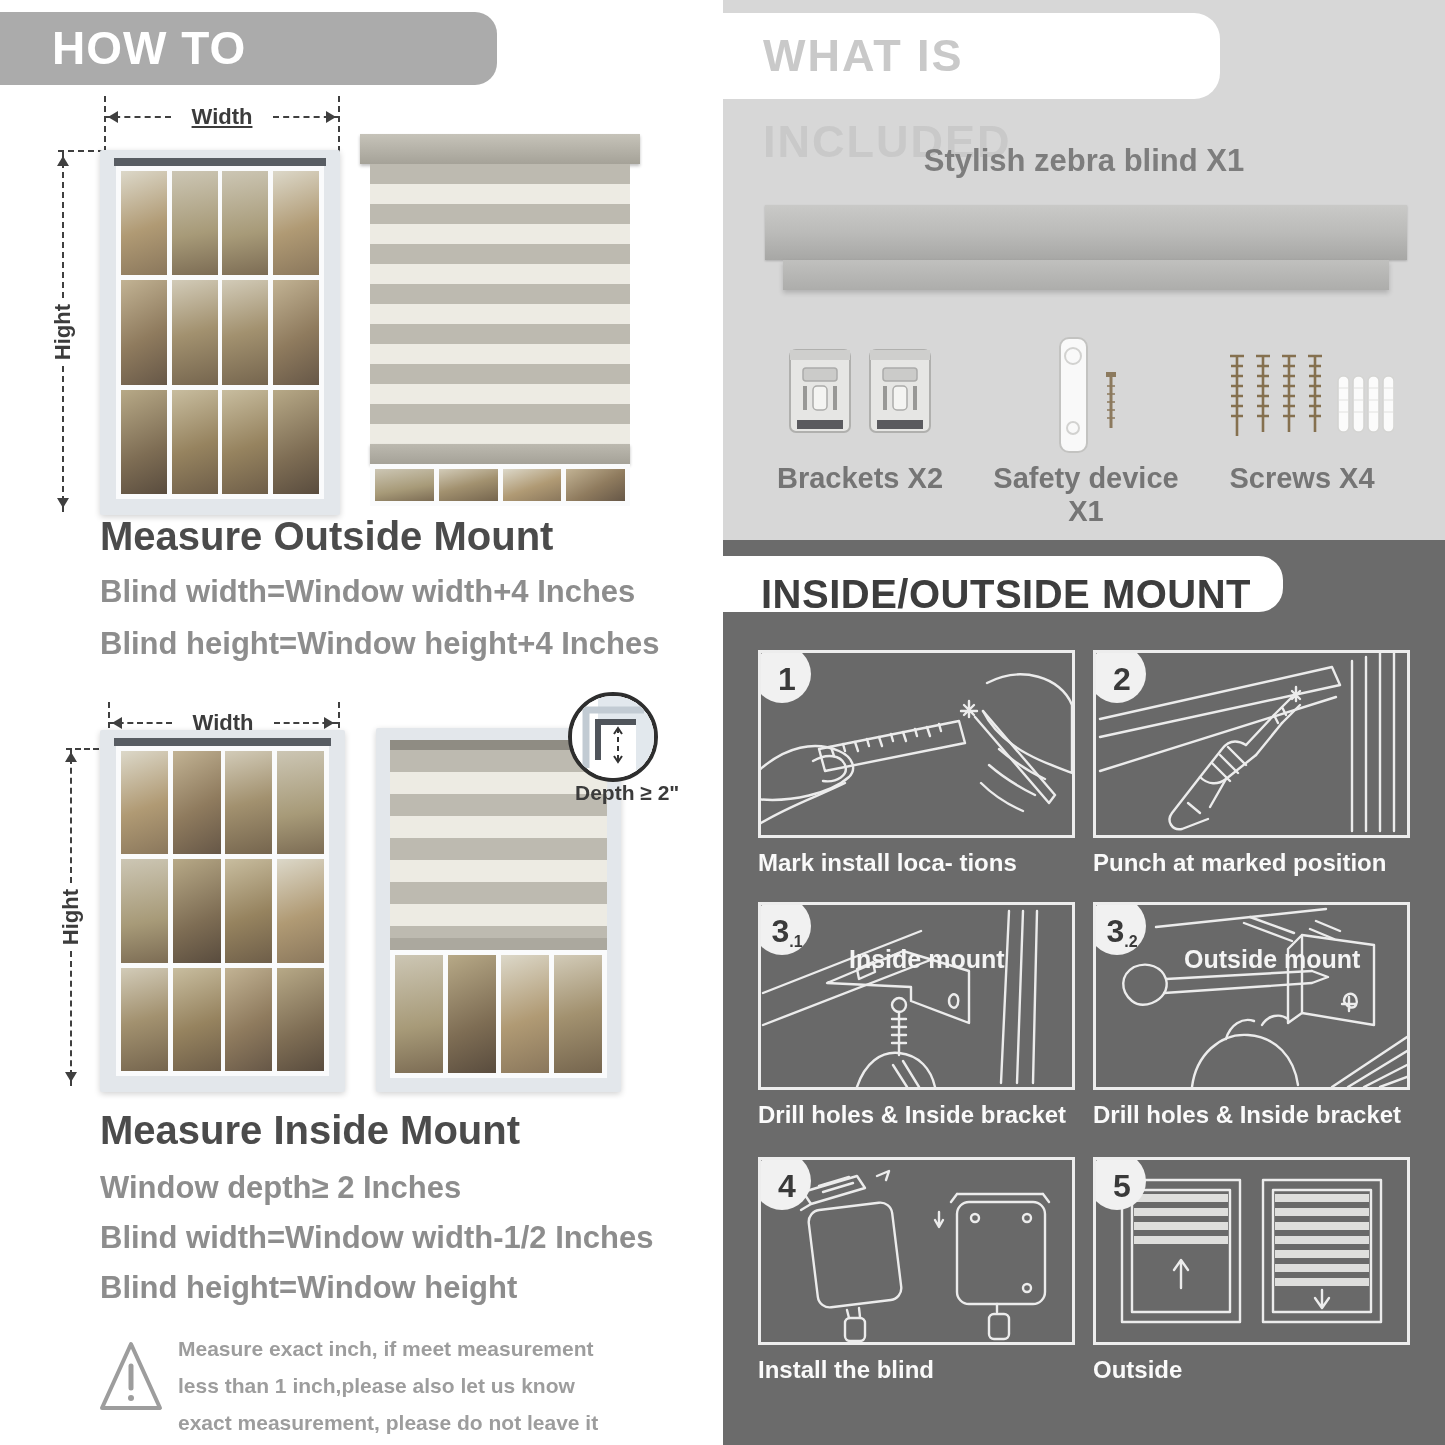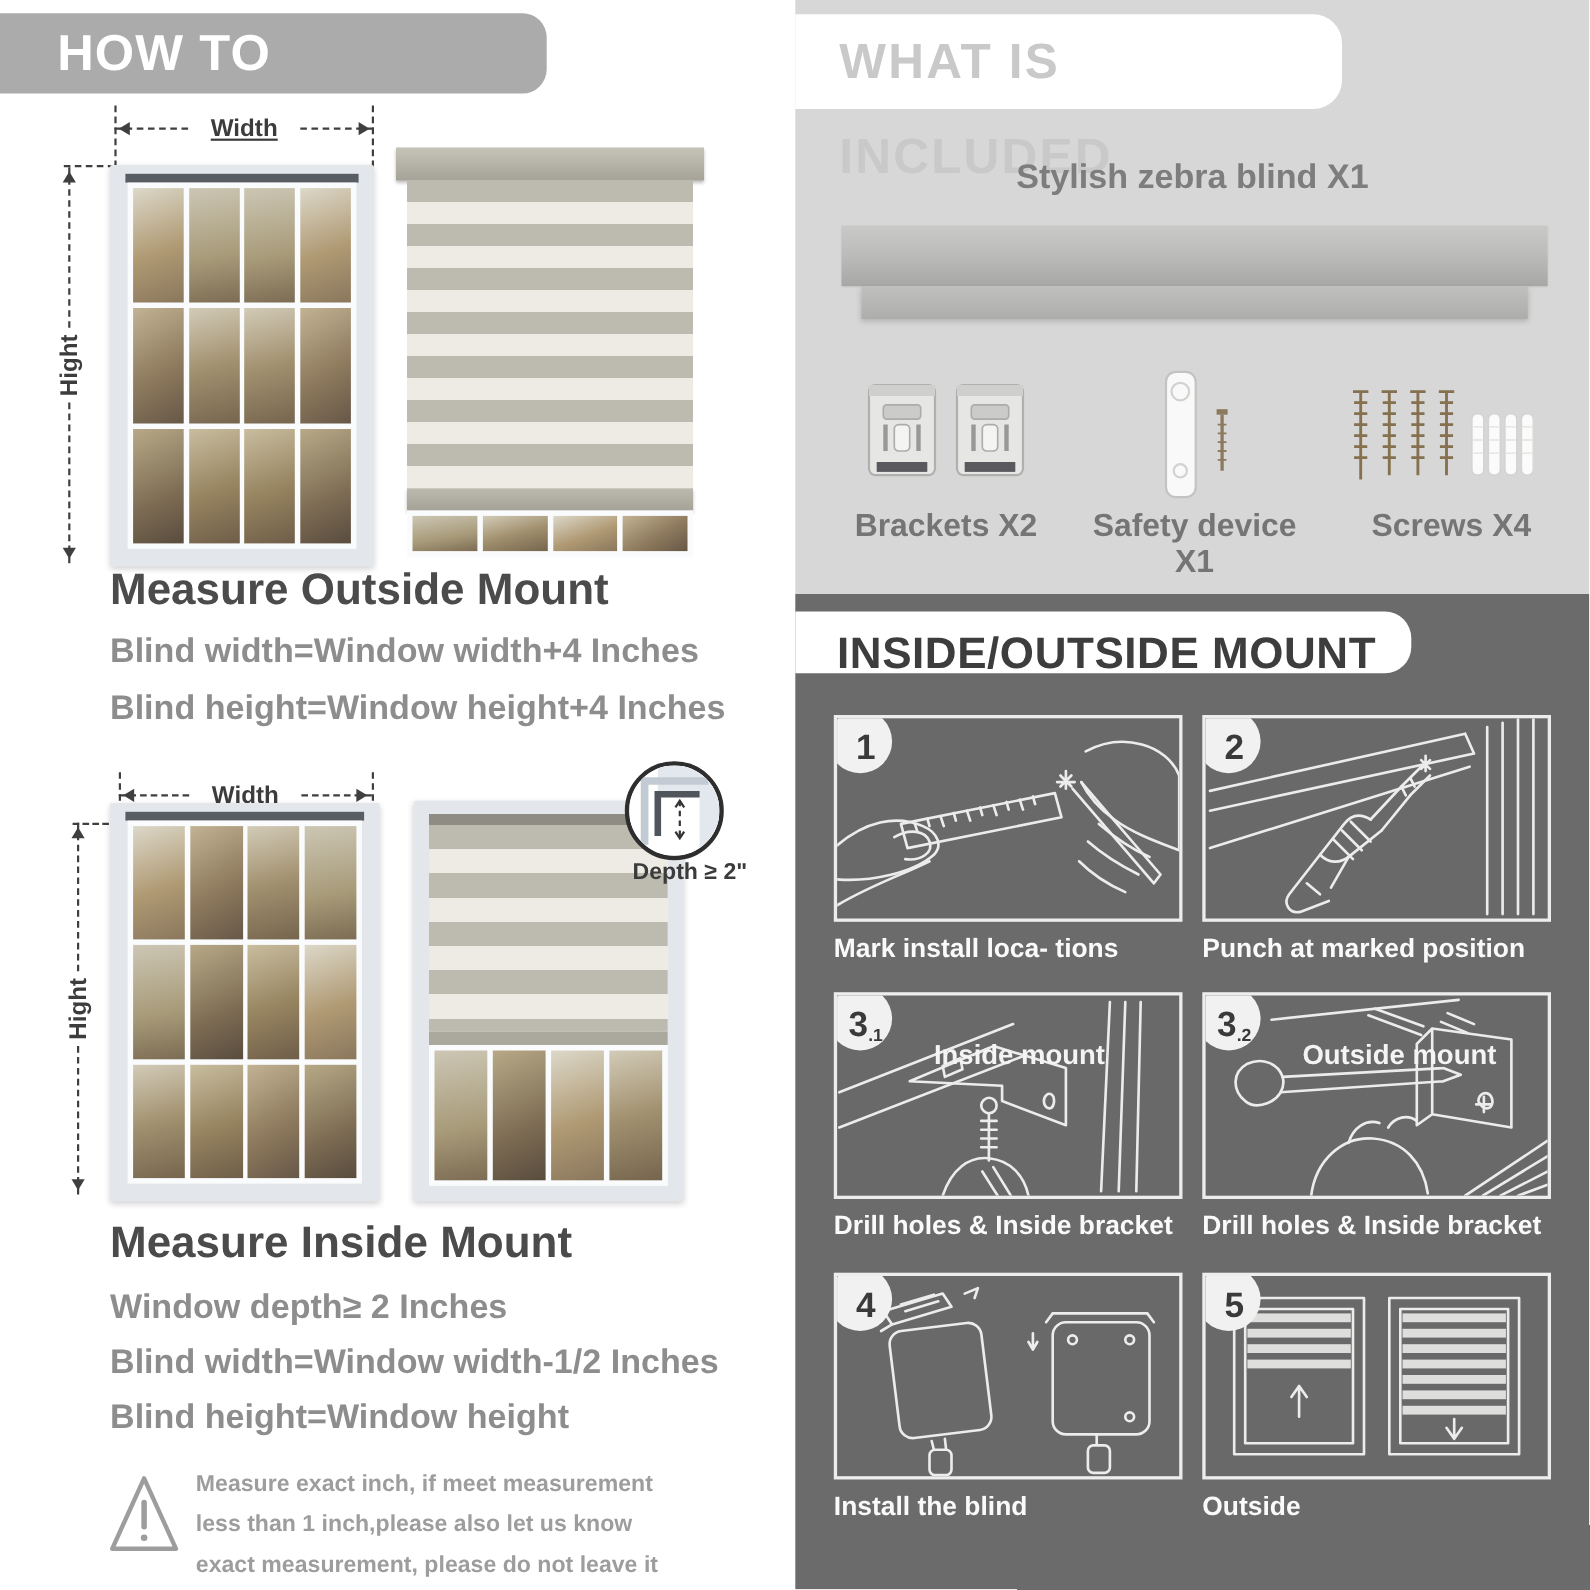--- a/index.html
+++ b/index.html
@@ -279,21 +279,21 @@
         <rect x="161" y="26" width="11" height="56" rx="5"></rect>
       </g>
       <g stroke="#e2e2e0" stroke-width="1.2">
         <path d="M117,38 h9 M117,50 h9 M117,62 h9 M132,38 h9 M132,50 h9 M132,62 h9 M147,38 h9 M147,50 h9 M147,62 h9 M162,38 h9 M162,50 h9 M162,62 h9"></path>
       </g>
     </svg>
   </div>
 
   <div class="abs comp-label" style="left:770px;width:180px;">Brackets X2</div>
   <div class="abs comp-label" style="left:972px;width:228px;">Safety device X1</div>
-  <div class="abs comp-label" style="left:1212px;width:180px;text-align:right;">Screws X4</div>
+  <div class="abs comp-label" style="left:1212px;width:180px;">Screws X4</div>
 
   <div class="abs panel-dark"></div>
   <div class="abs mount-header">
     <span>INSIDE/OUTSIDE MOUNT</span>
   </div>
 
   <div class="step" style="left:758px;top:650px;">
     <svg viewBox="0 0 311 182">
       <g class="sketch">
         <path d="M-5,120 C25,92 55,88 78,98 C92,104 96,116 88,124 C70,140 30,150 -5,146"></path>

